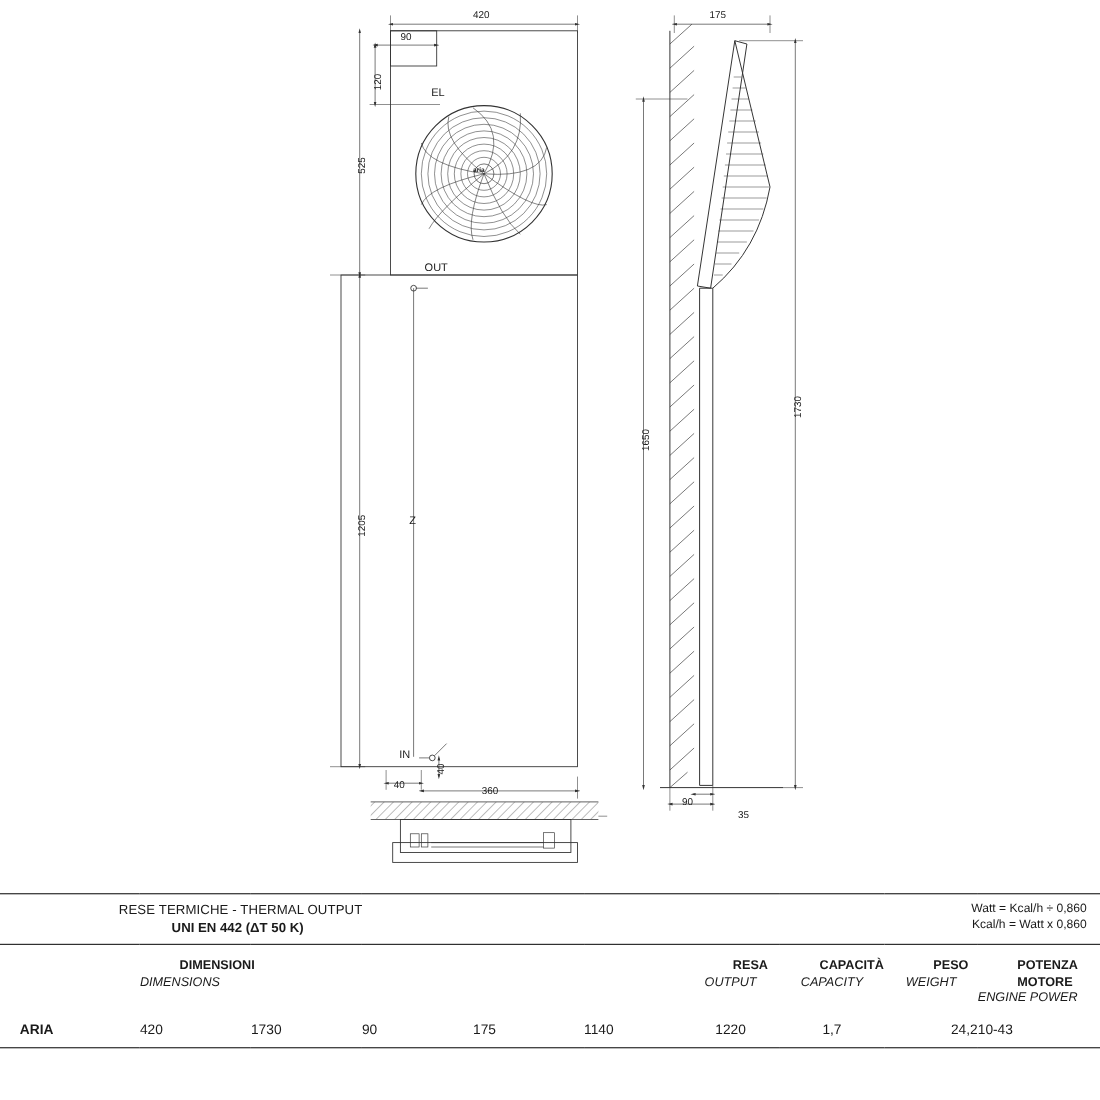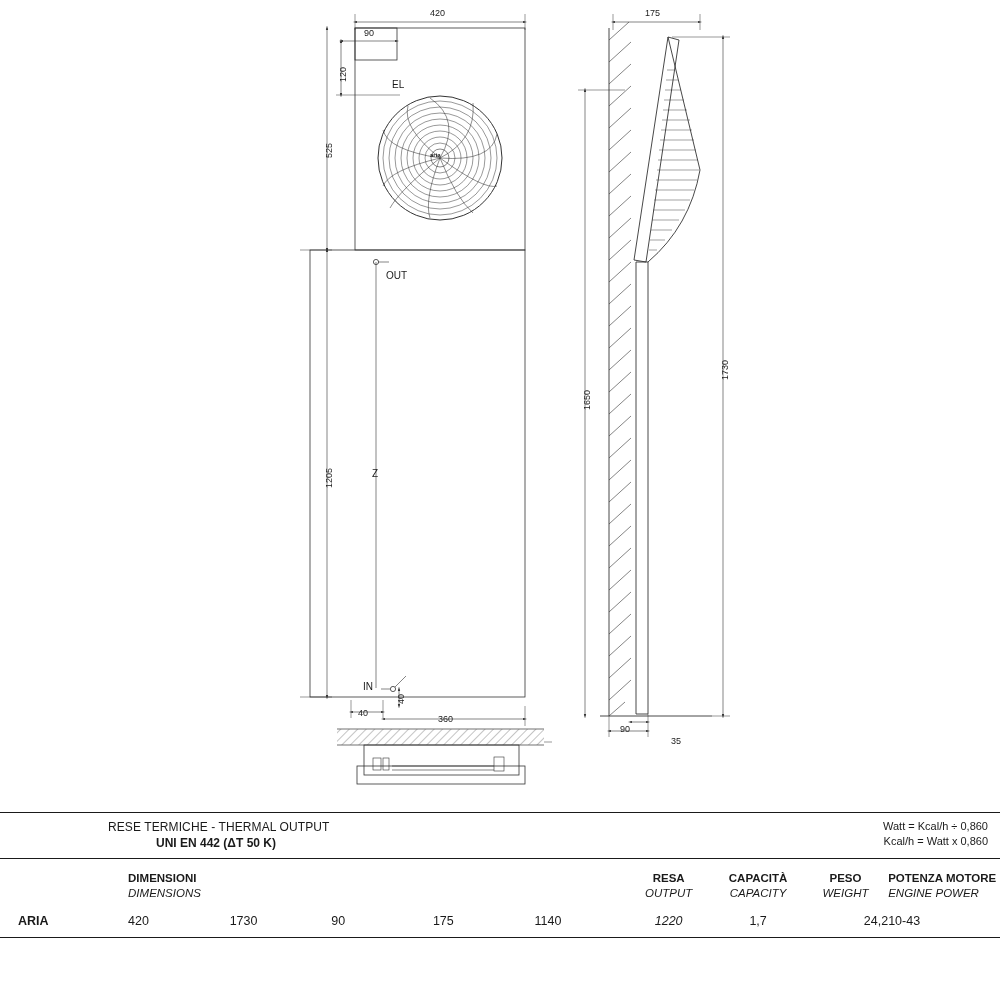--- a/index.html
+++ b/index.html
@@ -77,21 +77,21 @@
     padding-right: 12px !important;
     font-size: 11px;
     line-height: 1.35;
   }
   .grp-row td {
     padding: 12px 0 6px 0;
     vertical-align: top;
     font-size: 11.5px;
     line-height: 1.25;
   }
-  .grp-row .bold { font-weight: bold; }
+  .grp-row .bold { font-weight: bold; margin-left: 36px; }
   .grp-row .ital { font-style: italic; }
   .col-head-row td {
     border-bottom: 1px solid #1a1a1a;
     padding: 3px 0 5px 0;
     font-weight: bold;
     font-size: 13px;
     vertical-align: bottom;
   }
   .col-head-row .small-caps {
     font-size: 10.5px;
@@ -295,21 +295,21 @@
   <div class="dim-label" style="left:430px; top:8px;">420</div>
   <div class="dim-label" style="left:364px; top:28px;">90</div>
   <div class="dim-label vert" style="left:338px; top:82px;">120</div>
   <div class="dim-label vert" style="left:324px; top:158px;">525</div>
   <div class="dim-label vert" style="left:324px; top:488px;">1205</div>
   <div class="dim-label" style="left:358px; top:708px;">40</div>
   <div class="dim-label" style="left:438px; top:714px;">360</div>
   <div class="dim-label vert" style="left:396px; top:704px;">40</div>
 
   <div class="tag-label" style="left:392px; top:79px;">EL</div>
-  <div class="tag-label" style="left:386px; top:270px;">OUT</div>
+  <div class="tag-label" style="left:386px; top:238px;">OUT</div>
   <div class="tag-label" style="left:363px; top:681px;">IN</div>
   <div class="tag-label" style="left:372px; top:468px;">Z</div>
   <div class="tag-label" style="left:430px; top:152px; font-size:6px; font-weight:bold;">aria</div>
 
   <div class="dim-label" style="left:645px; top:8px;">175</div>
   <div class="dim-label vert" style="left:720px; top:380px;">1730</div>
   <div class="dim-label vert" style="left:582px; top:410px;">1650</div>
   <div class="dim-label" style="left:633px; top:736px;margin-left:38px;">35</div>
   <div class="dim-label" style="left:620px; top:724px;">90</div>
 
@@ -352,21 +352,21 @@
       </tr>
 
 
       <tr class="data-row">
         <td class="c-art art">ARIA</td>
         <td class="c-l">420</td>
         <td class="c-h">1730</td>
         <td class="c-pmin">90</td>
         <td class="c-pmax">175</td>
         <td class="c-z" style="text-align:left;">1140</td>
-        <td class="c-w" style="text-align:center;font-style:italic;">1220</td>
+        <td class="c-w" style="text-align:center;">1220</td>
         <td class="c-lt" style="text-align:center;">1,7</td>
         <td class="c-kg" style="text-align:right;">24,2</td>
         <td class="c-watt">10-43</td>
       </tr>
     </tbody>
       </table>
   </div>
 
 </div>
 

